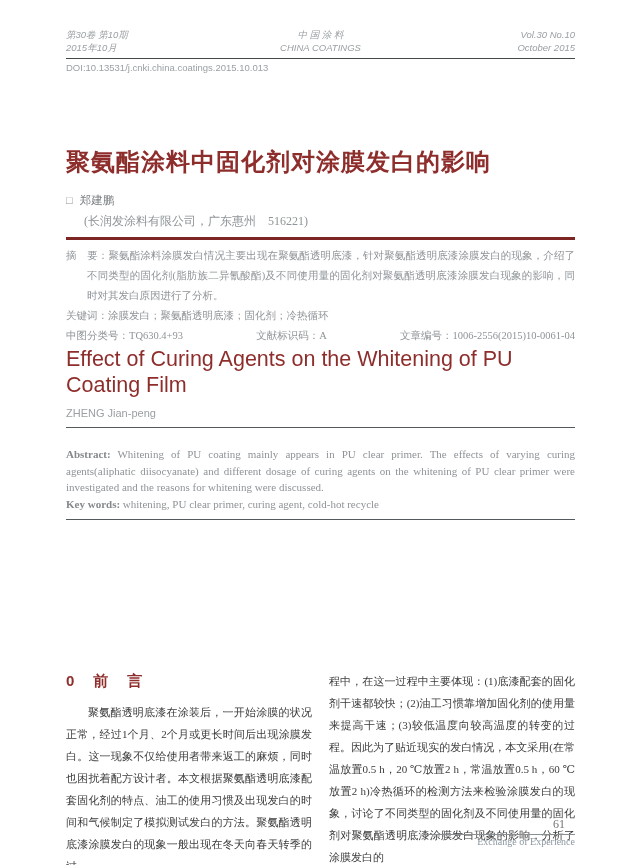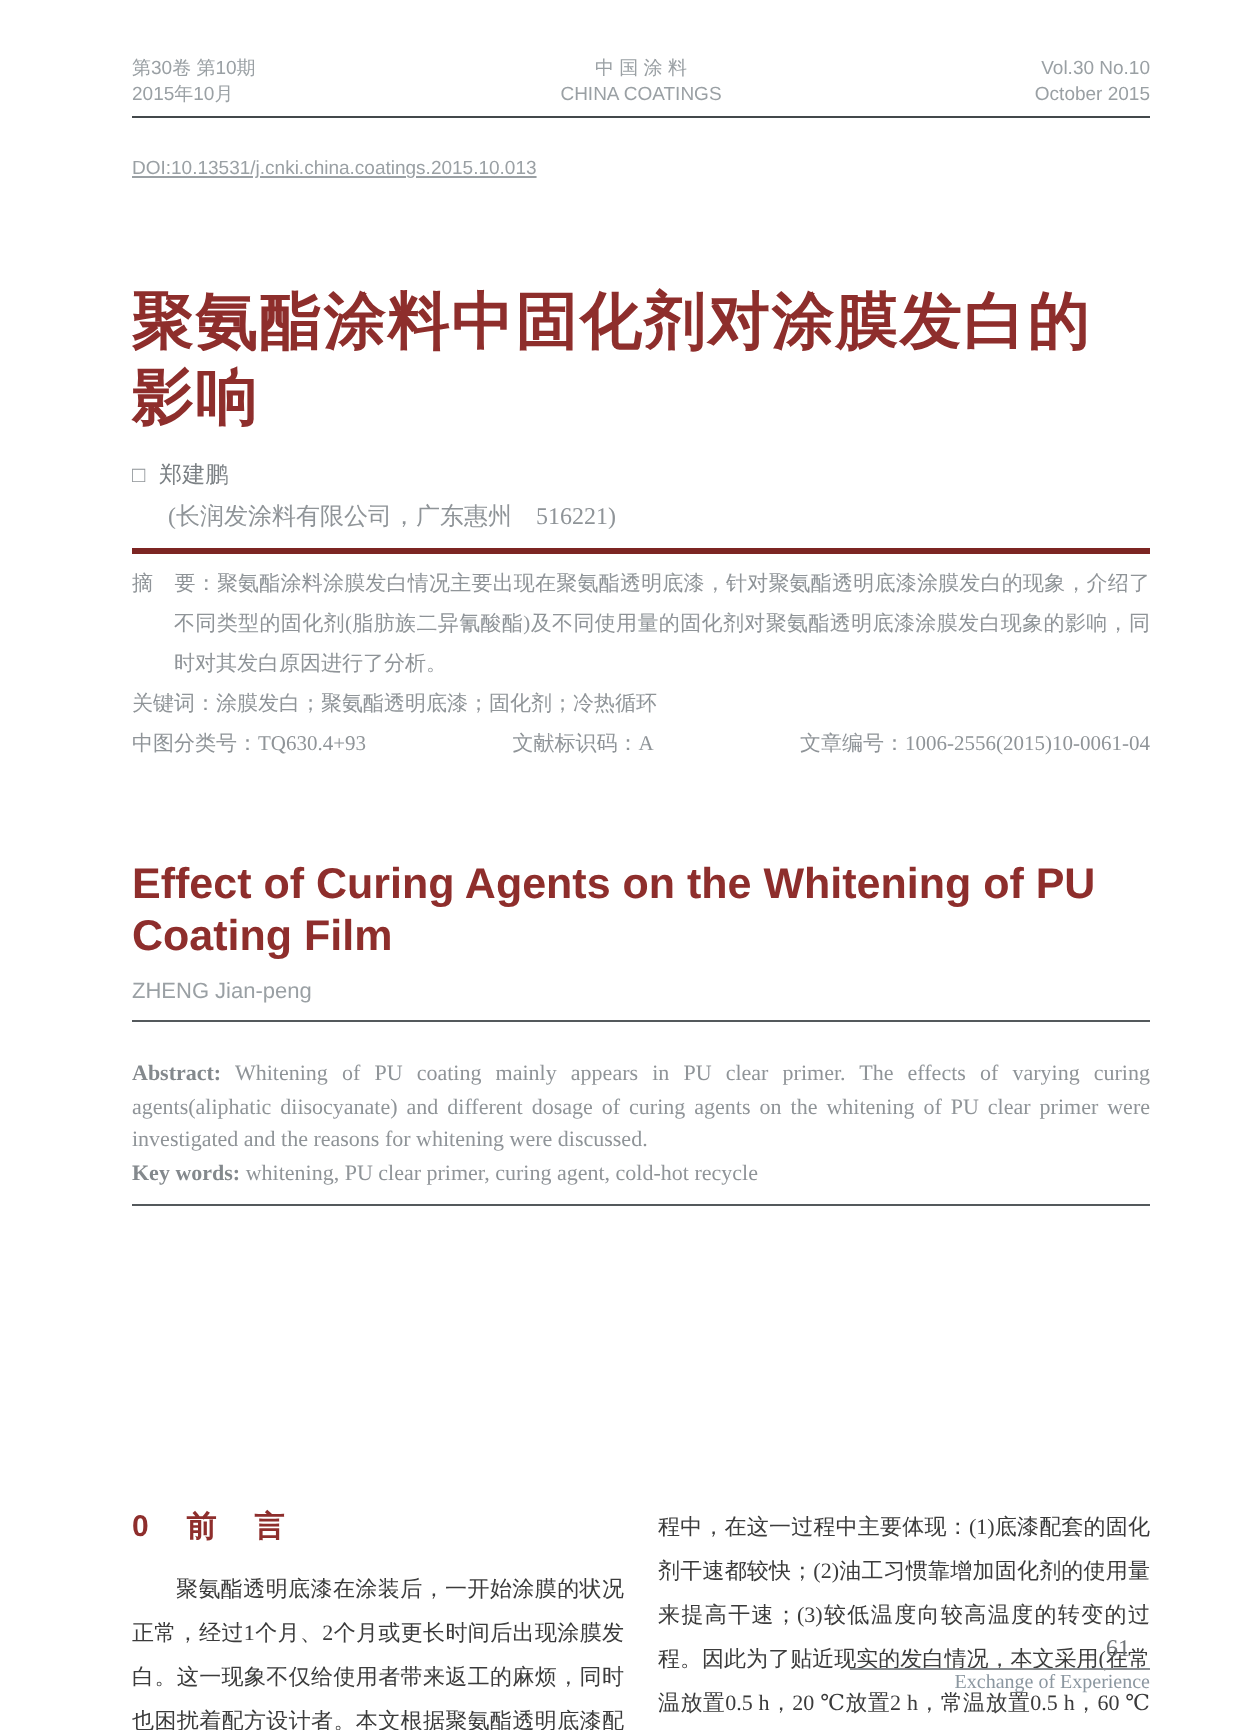--- a/index.html
+++ b/index.html
@@ -16,39 +16,39 @@
 
   
   .jheader {
     display: flex;
     justify-content: space-between;
     align-items: flex-start;
     font-family: "Liberation Sans", "DejaVu Sans", sans-serif;
     font-size: 9.5px;
     line-height: 13px;
     color: #9aa0a4;
+    font-style: italic;
   }
   .jh-left { text-align: left; width: 160px; }
   .jh-center { text-align: center; flex: 1; }
   .jh-right { text-align: right; width: 160px; }
   .header-rule { border-top: 1px solid #43484b; margin-top: 4px; }
   .doi {
     font-family: "Liberation Sans", "DejaVu Sans", sans-serif;
     font-size: 9.5px;
     color: #9aa0a4;
-    margin-top: 20px;
-    text-decoration: underline;
+    margin-top: 3px;
   }
 
   
   .title-cn {
-    margin-top: 52px;
+    margin-top: 70px;
     font-family: "Liberation Sans", "DejaVu Sans", sans-serif;
     font-weight: bold;
-    font-size: 31px;
+    font-size: 24px;
     letter-spacing: 1px;
     color: #8e2e2c;
     line-height: 38px;
   }
   .author-line {
     margin-top: 12px;
     font-size: 11.5px;
     color: #7b8084;
   }
   .author-marker {
@@ -78,23 +78,22 @@
   .meta-row {
     display: flex;
     justify-content: space-between;
     font-size: 10.5px;
     line-height: 20px;
     color: #8f9498;
   }
 
   
   .title-en {
-    margin-top: 46px;
-    font-family: "Liberation Sans", "DejaVu Sans", sans-serif;
-    font-weight: bold;
+    font-family: "Liberation Sans", "DejaVu Sans", sans-serif;
+    font-weight: normal;
     font-size: 21.5px;
     color: #8e2e2c;
     line-height: 26px;
   }
   .author-en {
     margin-top: 9px;
     font-family: "Liberation Sans", "DejaVu Sans", sans-serif;
     font-size: 11px;
     color: #9aa0a4;
   }

